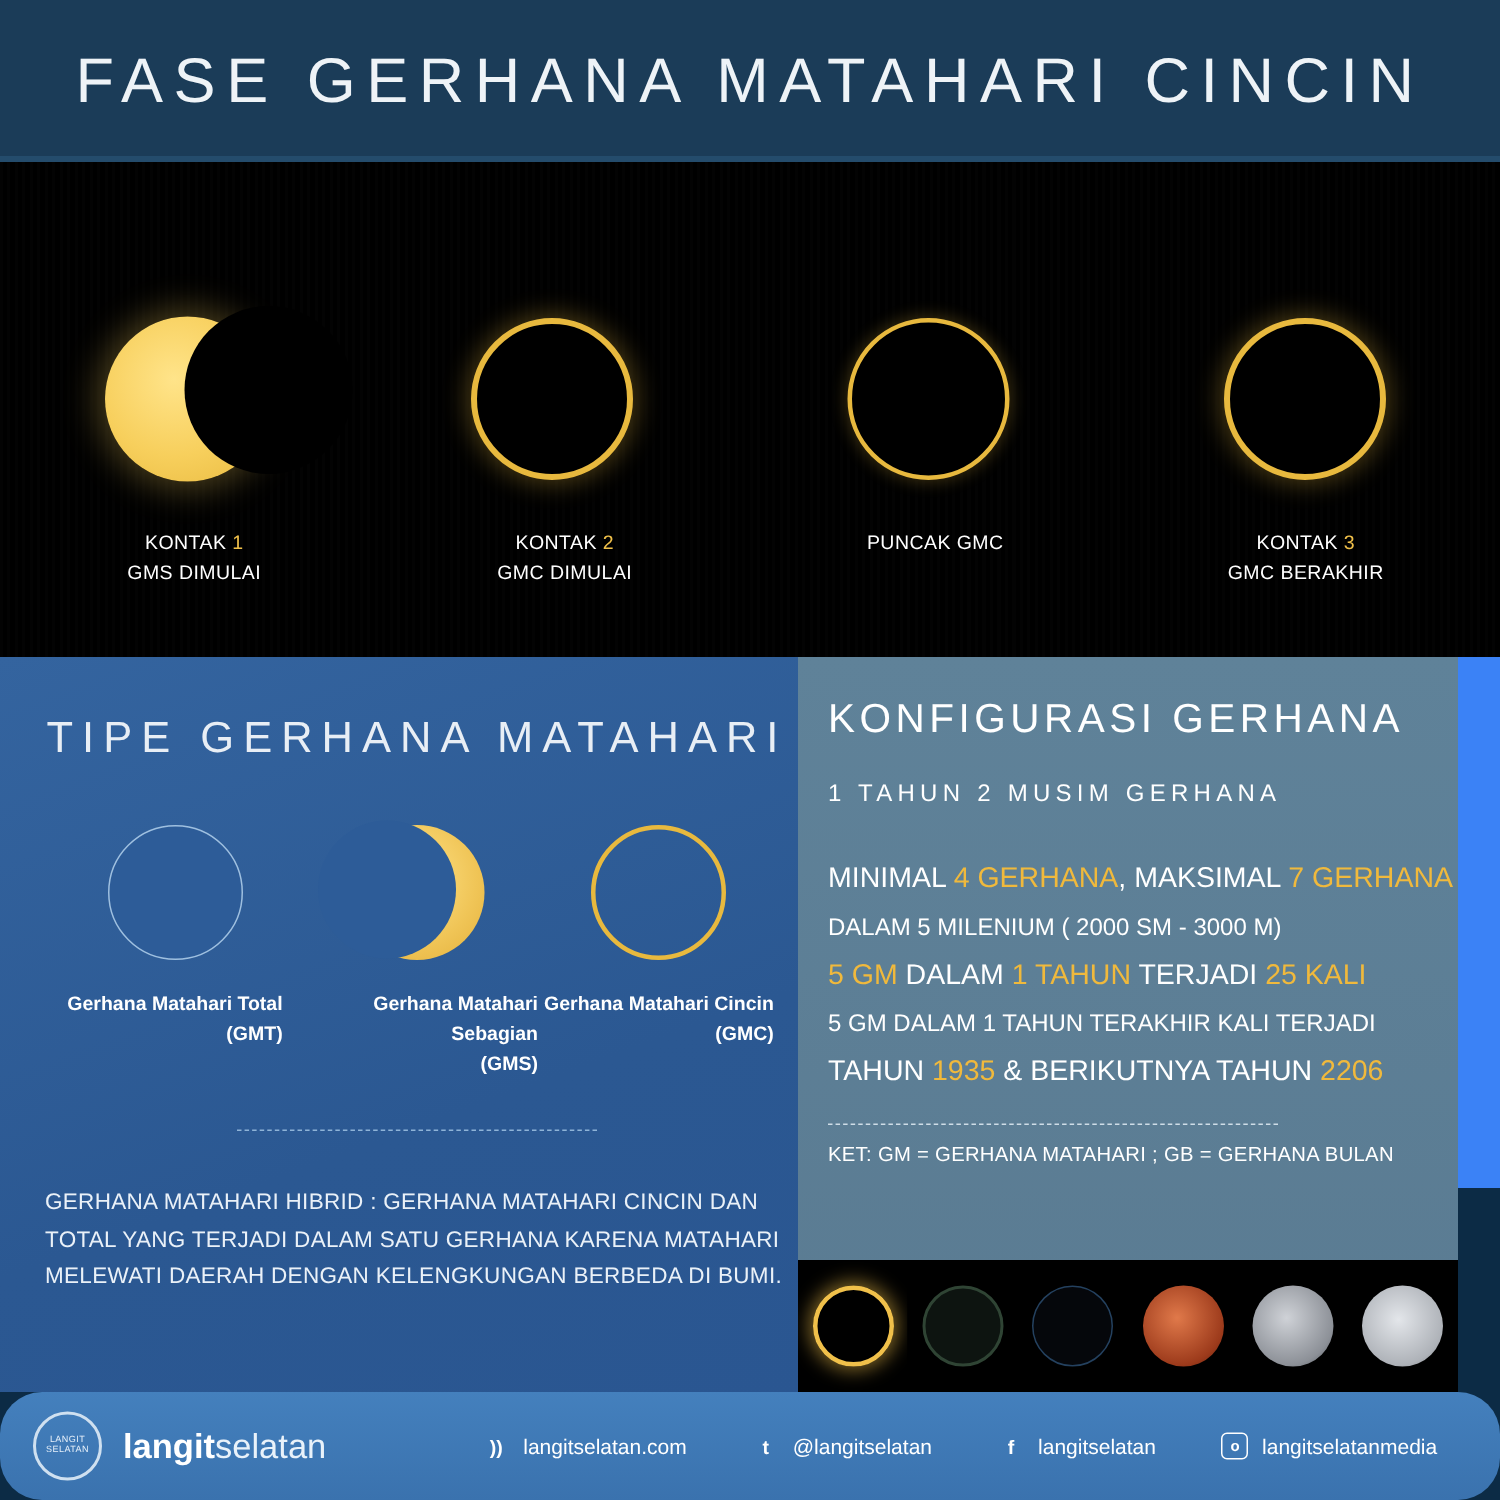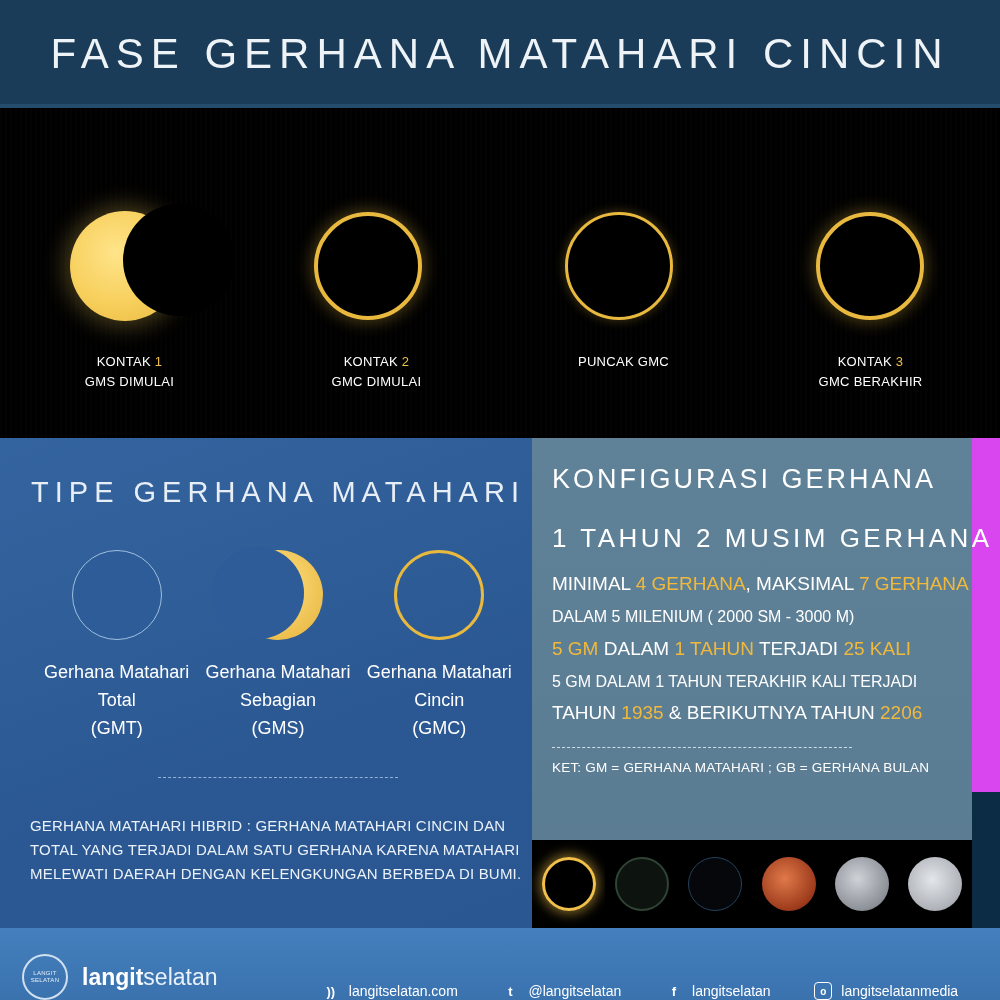--- a/index.html
+++ b/index.html
@@ -5,21 +5,21 @@
   * { box-sizing: border-box; margin: 0; padding: 0; }
   html, body {
     width: 1000px; height: 1000px;
     font-family: "Liberation Sans", sans-serif;
     background: #0c2b45;
     overflow: hidden;
   }
   #page {
     position: relative;
     width: 1000px; height: 792px;
-    background: #d946ef;
+    background: #3b82f6;
   }
 
   
   .header {
     position: absolute; left: 0; top: 0; width: 1000px; height: 108px;
     background: #1b3c58;
     display: flex; align-items: center; justify-content: center;
   }
   .header-title {
     color: #eef3f7;
@@ -110,22 +110,22 @@
   .partial-outer {
     position: absolute; left: 5px; top: 5px; width: 90px; height: 90px;
     border-radius: 50%;
     background: radial-gradient(circle at 45% 40%, #ffe48a 0%, #f0c557 60%, #e3b03a 100%);
   }
   .partial-cut {
     position: absolute; left: -16px; top: 2px; width: 92px; height: 92px;
     border-radius: 50%; background: #2d5c98;
   }
   .type-label {
-    margin-top: 14px; text-align: center; color: #ffffff;
-    font-size: 18px; font-weight: normal; line-height: 1.55;
+    margin-top: 14px; text-align: right; color: #ffffff;
+    font-size: 13px; font-weight: bold; line-height: 1.55;
   }
   .dash-sep {
     margin: 34px auto 0 auto; width: 240px; height: 0;
     border-top: 1px dashed #8fb4d8;
   }
   .hibrid-text {
     margin-top: 36px;
     color: #eaf1f8; font-size: 15px; line-height: 1.62;
     letter-spacing: 0.2px;
   }
@@ -134,21 +134,21 @@
   .right-panel {
     position: absolute; left: 532px; top: 438px; width: 440px; height: 490px;
     background: #5d7f96;
     background-image: linear-gradient(180deg, #5f8299 0%, #5a7b92 100%);
     padding: 26px 18px 0 20px;
   }
   .right-title {
     color: #ffffff; font-size: 27px; letter-spacing: 3px; margin-bottom: 22px;
   }
   .r-line { color: #ffffff; font-size: 19px; line-height: 1.62; margin-bottom: 4px; white-space: nowrap; }
-  .r-line.wide { letter-spacing: 3.5px; font-size: 26px; margin-bottom: 10px; }
+  .r-line.wide { letter-spacing: 3.5px; font-size: 16px; margin-bottom: 28px; }
   .r-line.small { font-size: 16px; }
   .hi { color: #f0b93c; }
   .r-dash {
     margin: 18px 0 12px 0; width: 300px; height: 0;
     border-top: 1px dashed #cfdde7;
   }
   .ket { color: #ffffff; font-size: 13.5px; letter-spacing: 0.2px; }
 
   .strip {
     position: absolute; left: 0; top: 402px; width: 440px; height: 88px;
@@ -170,21 +170,21 @@
   .o3 { background: #05070b; border: 1px solid #24415f; }
   .o4 { background: radial-gradient(circle at 42% 40%, #e0794a, #9c3a1b 70%, #5a1d0b 100%); }
   .o5 { background: radial-gradient(circle at 42% 40%, #cfd2d7, #8c9097 70%, #4a4e55 100%); }
   .o6 { background: radial-gradient(circle at 45% 42%, #e3e6ea, #aeb2b8 70%, #72767c 100%); }
 
   
   .footer {
     position: absolute; left: 0; top: 928px; width: 1000px; height: 72px;
     background: #3e7ab8;
     background-image: linear-gradient(180deg, #4480bd 0%, #3a72ae 100%);
-    display: flex; align-items: flex-end;
+    display: flex; align-items: center; border-radius: 28px;
   }
   .brand { display: flex; align-items: center; padding-left: 22px; width: 300px; }
   .seal {
     width: 46px; height: 46px; border-radius: 50%;
     border: 2px solid #cfe0f0; color: #e6f0fa;
     display: flex; align-items: center; justify-content: center;
     font-size: 6px; letter-spacing: .3px; text-align: center; line-height: 1.15;
   }
   .brand-text { margin-left: 14px; font-size: 23px; color: #ffffff; }
   .brand-text b { font-weight: bold; }

